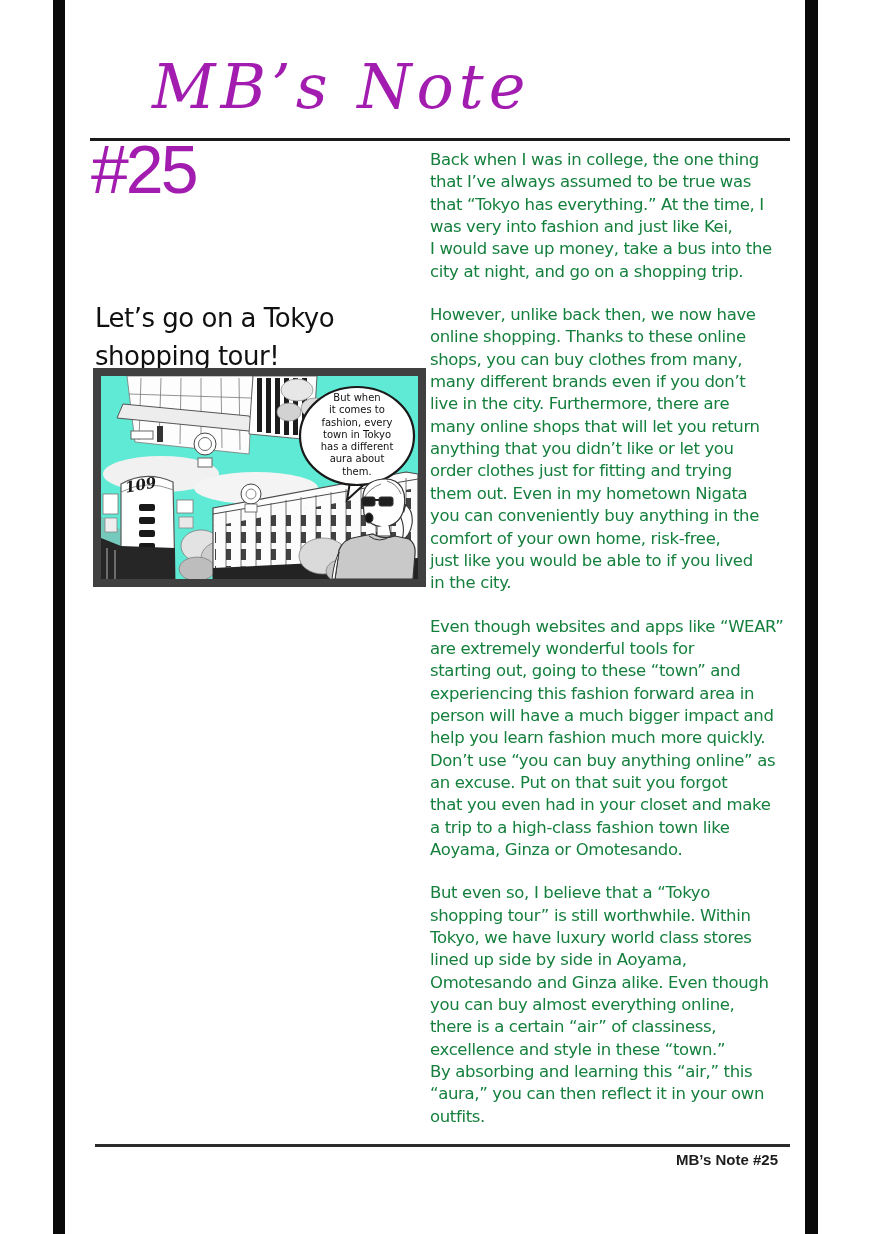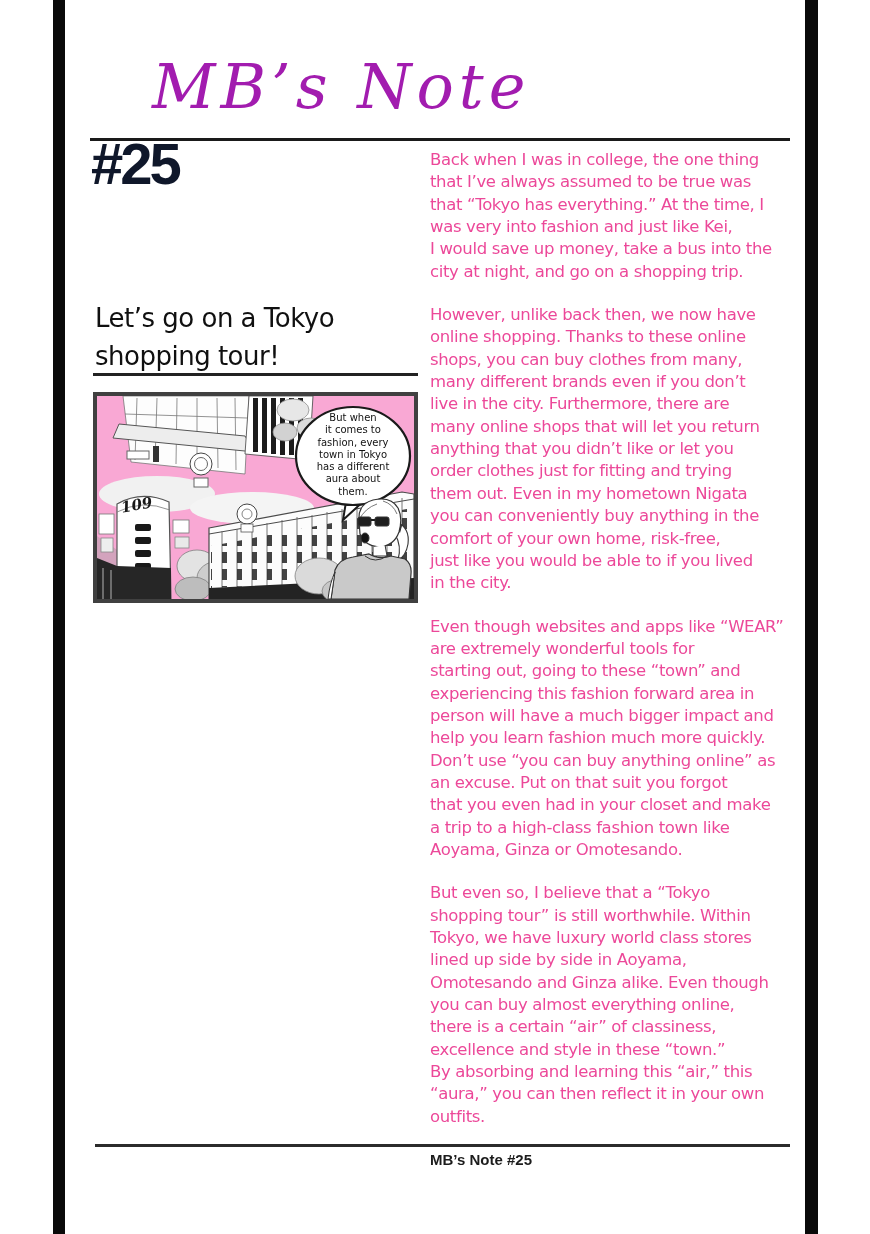--- a/index.html
+++ b/index.html
@@ -5,36 +5,36 @@
   html,body{margin:0;padding:0;background:#ffffff;}
   .page{position:relative;width:870px;height:1234px;background:#ffffff;overflow:hidden;
         font-family:"DejaVu Sans",sans-serif;color:#1e1e1e;}
   .edge-bar{position:absolute;top:0;height:100%;background:#0a0a0a;}
   .edge-bar.left{left:53px;width:12px;}
   .edge-bar.right{left:805px;width:13px;}
   .script-title{position:absolute;left:104px;top:50px;font-family:"DejaVu Serif",serif;
         font-style:italic;font-size:62px;letter-spacing:5px;color:#a21caf;white-space:pre;margin-left:48px;}
   .header-rule{position:absolute;left:90px;top:138px;width:700px;height:3px;background:#1a1a1a;}
   .issue-num{position:absolute;left:91px;top:130px;font-family:"Liberation Sans",sans-serif;
-        font-size:58px;font-weight:700;letter-spacing:-3px;color:#0f172a;}
+        font-size:68px;font-weight:400;letter-spacing:-3px;color:#a21caf;}
   .heading{position:absolute;left:95px;top:299px;font-size:26px;line-height:38px;
         letter-spacing:-0.5px;color:#101010;white-space:pre;}
   .heading-rule{position:absolute;left:93px;top:373px;width:325px;height:2.5px;background:#222;}
-  .panel{position:absolute;left:93px;top:392px;width:317px;height:203px;
-        border:4px solid #404040;background:#f9a8d4;}
+  .panel{position:absolute;left:93px;top:368px;width:317px;height:203px;
+        border:8px solid #404040;background:#5eead4;}
   .bubble-text{position:absolute;left:196px;top:16px;width:120px;text-align:center;
         font-size:10px;line-height:12.3px;color:#111;white-space:pre;}
   .tower-sign{position:absolute;left:24px;top:100px;font-family:"DejaVu Serif",serif;
         font-style:italic;font-weight:bold;font-size:15px;color:#181818;
         transform:rotate(-10deg);}
   .body-col{position:absolute;left:430px;top:149px;width:372px;}
   .body-col p{margin:0 0 21px 0;font-size:16.5px;line-height:22.35px;white-space:pre;
-        letter-spacing:-0.35px;color:#ec4899;}
+        letter-spacing:-0.35px;color:#15803d;}
   .footer-rule{position:absolute;left:95px;top:1144px;width:695px;height:2.5px;background:#2b2b2b;}
-  .footer-text{position:absolute;left:430px;top:1151px;width:348px;
+  .footer-text{position:absolute;left:430px;top:1151px;width:348px;text-align:right;
         font-family:"Liberation Sans",sans-serif;font-weight:bold;font-size:15px;color:#1c1c1c;}
 </style>
 </head>
 <body>
 
 <div class="page">
 
   <div class="edge-bar left"></div>
   <div class="edge-bar right"></div>
 

